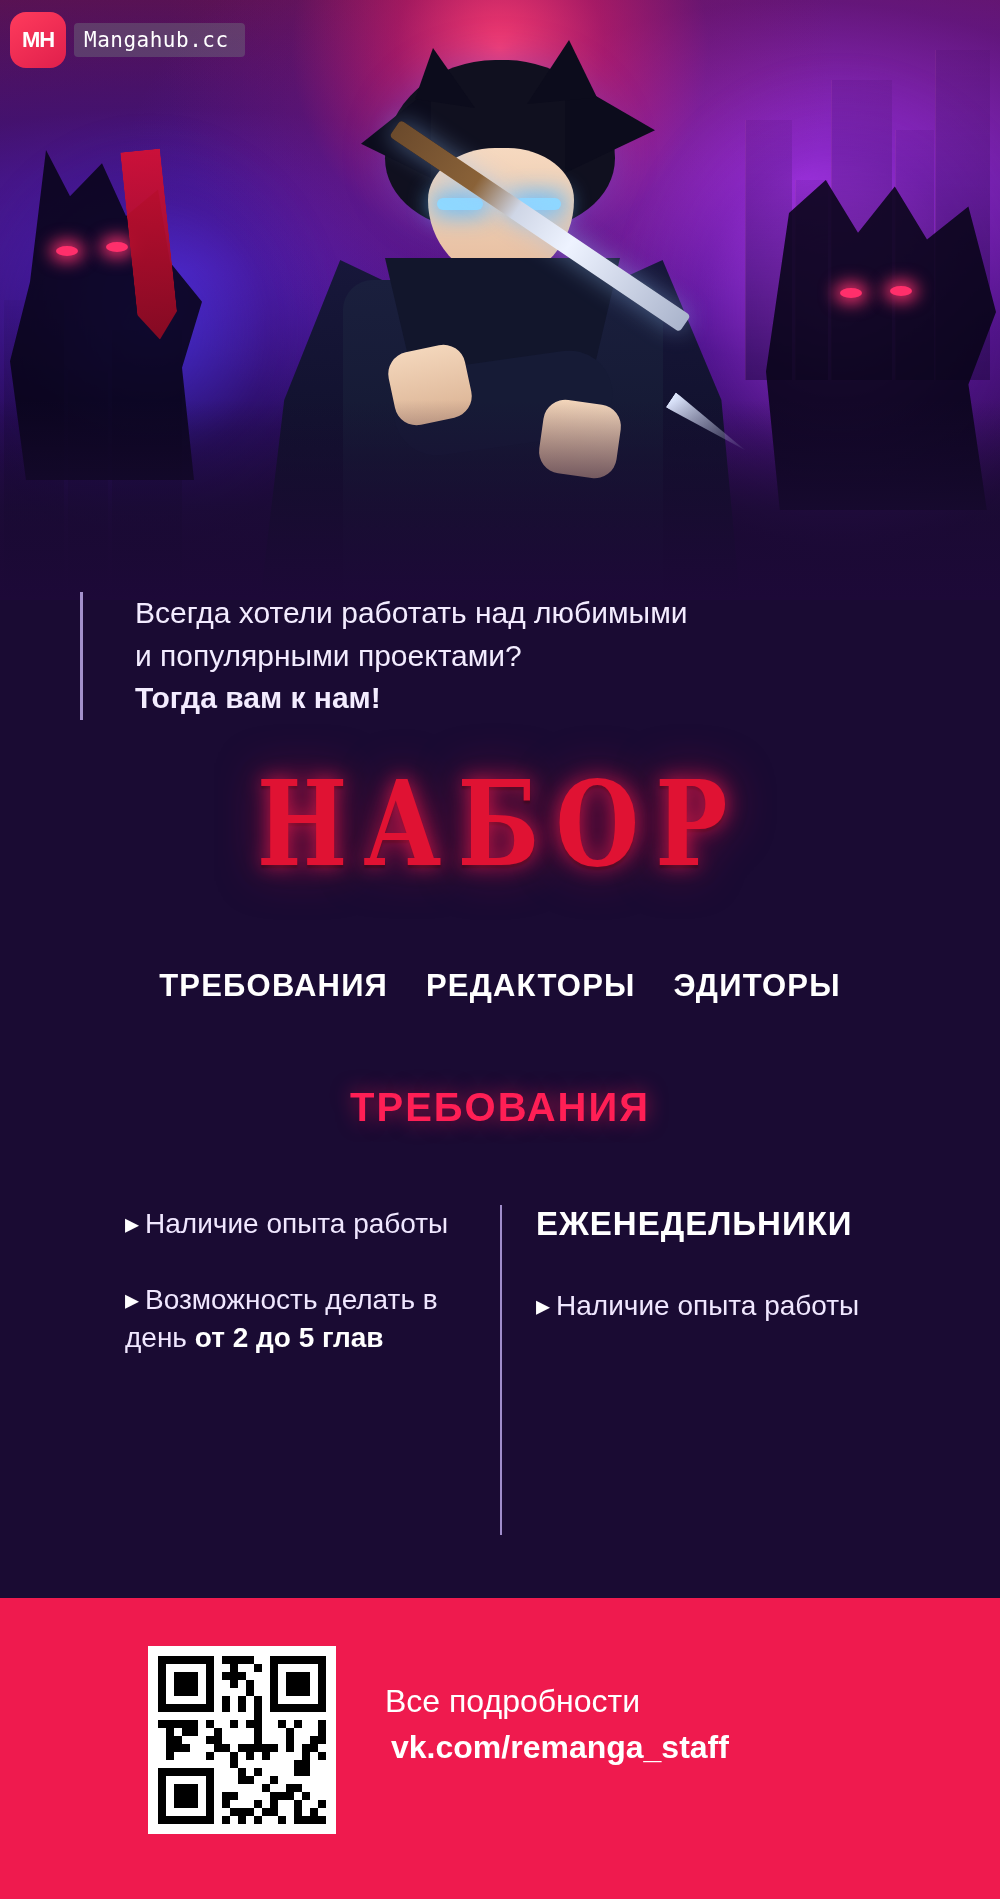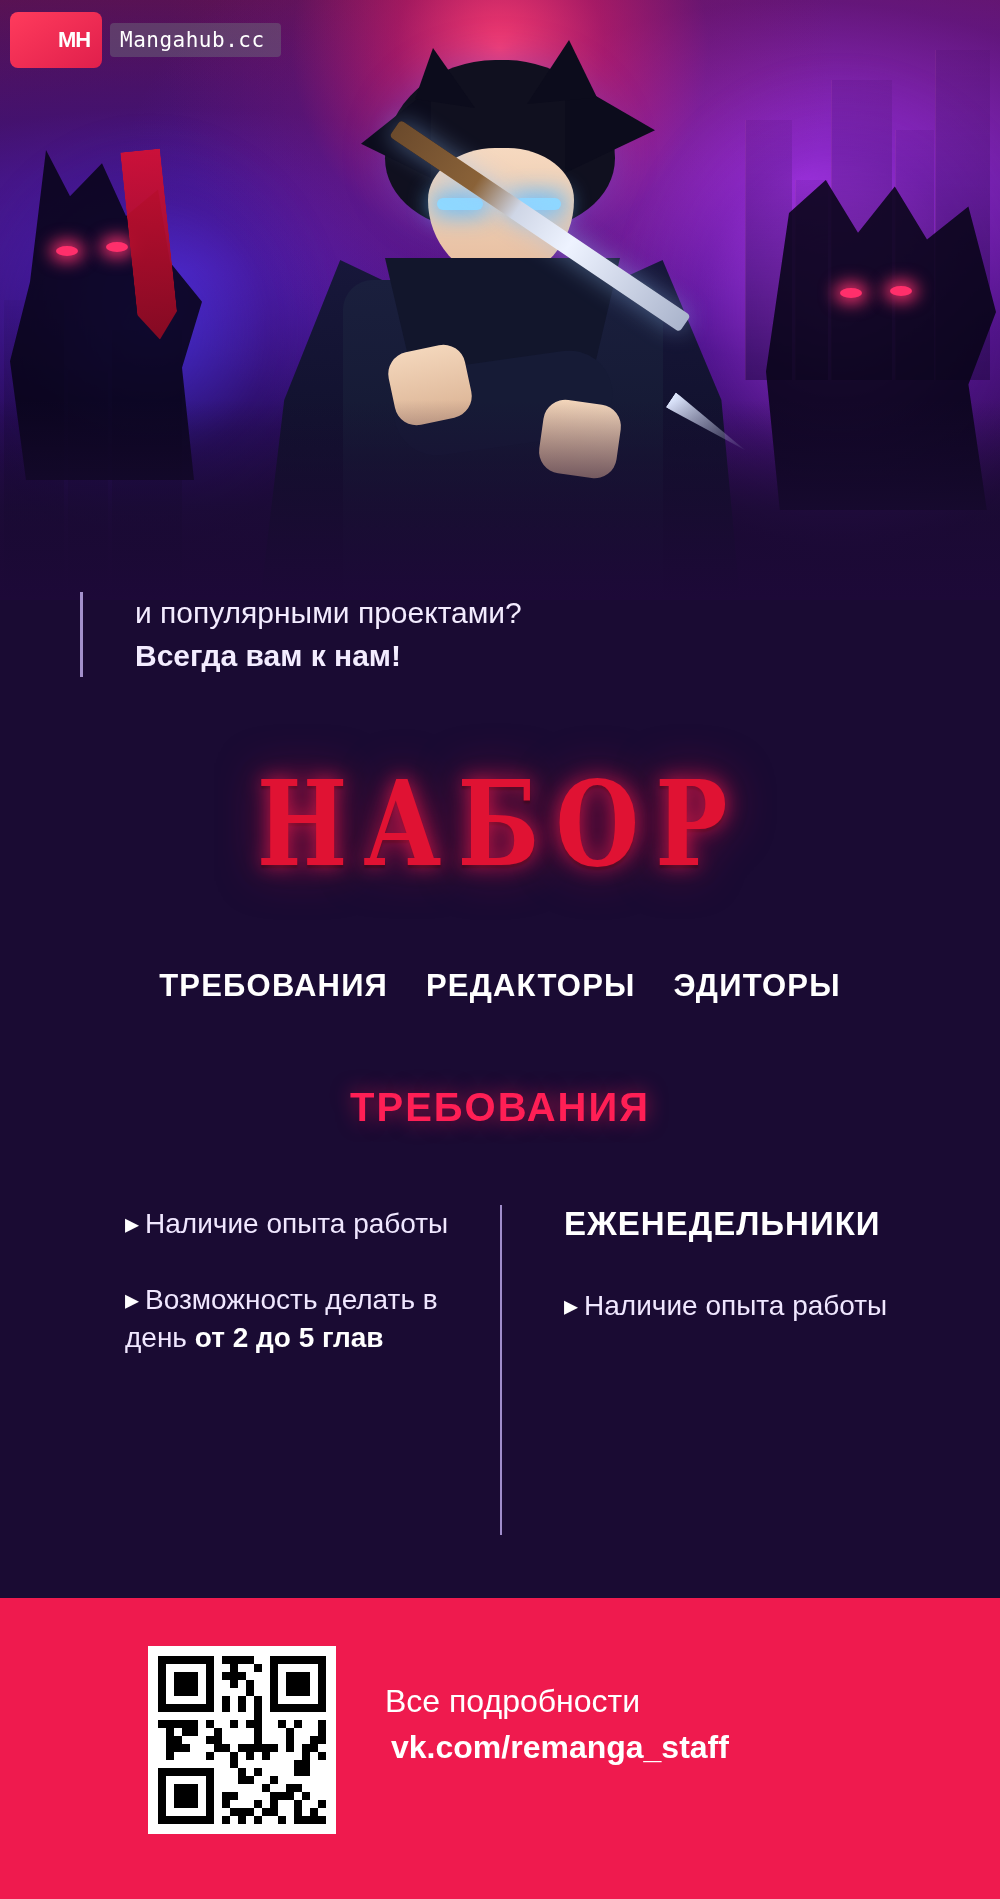--- a/index.html
+++ b/index.html
@@ -220,30 +220,29 @@
   .watermark {
     position: absolute;
     left: 10px; top: 12px;
     display: flex;
     align-items: center;
     height: 56px;
     z-index: 30;
   }
   .wm-logo {
     width: 56px; height: 56px;
-    border-radius: 8px;
+    border-radius: 16px;
     background: linear-gradient(145deg, #ff3b5c, #e01f4c);
     color: #fff;
     display: flex;
     align-items: center;
     justify-content: center;
     font-weight: bold;
     font-size: 22px;
     letter-spacing: -1px;
-    padding-left: 36px;
   }
   .wm-text {
     margin-left: 8px;
     height: 34px;
     display: flex;
     align-items: center;
     padding: 0 16px 0 10px;
     border-radius: 4px;
     background: rgba(110,110,125,0.45);
     color: #ffffff;
@@ -317,21 +316,21 @@
     left: 0; top: 1205px;
     width: 1000px;
     display: flex;
   }
   .col {
     width: 50%;
     box-sizing: border-box;
     padding: 0 40px 0 125px;
     color: #f0e7ff;
   }
-  .col.right { padding-left: 64px; }
+  .col.right { padding-left: 36px; }
   .col h3 {
     margin: 0 0 44px 0;
     font-size: 33px;
     font-weight: bold;
     letter-spacing: 1px;
     color: #ffffff;
   }
   .bullet {
     font-size: 28px;
     line-height: 1.36;
@@ -437,22 +436,23 @@
 
     <div class="hero-fade"></div>
   </div>
 
   <div class="watermark">
     <div class="wm-logo">MH</div>
     <div class="wm-text">Mangahub.cc</div>
   </div>
 
   <div class="intro">
+    <div>Всегда хотели работать над любимыми</div>
     <div>и популярными проектами?</div>
-    <div class="line3">Всегда вам к нам!</div>
+    <div class="line3">Тогда вам к нам!</div>
   </div>
 
   <div class="nabor">НАБОР</div>
 
   <div class="roles">
     <span>ТРЕБОВАНИЯ</span>
     <span>РЕДАКТОРЫ</span>
     <span>ЭДИТОРЫ</span>
   </div>
 

